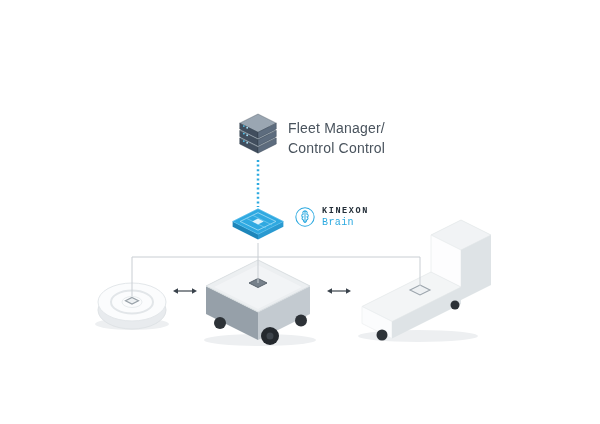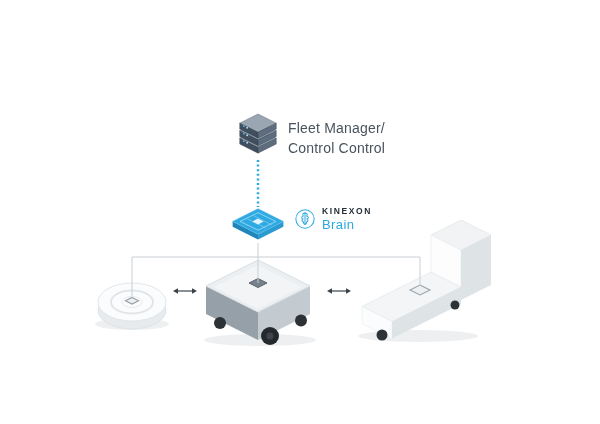--- a/index.html
+++ b/index.html
@@ -7,26 +7,26 @@
   .canvas{
     position:relative;width:600px;height:424px;background:#ffffff;overflow:hidden;
   }
   .abs{position:absolute;}
   .fleet-label{
     font-size:14px;line-height:1.45;color:#49535D;letter-spacing:.2px;
   }
   .logo{
     display:flex;align-items:center;gap:6px;
   }
-  .logo-text{display:flex;flex-direction:column;justify-content:flex-end;}
+  .logo-text{display:flex;flex-direction:column;justify-content:flex-end;font-family:Liberation Mono, monospace;}
   .logo-brand{
     font-size:8.5px;font-weight:700;letter-spacing:1.6px;color:#232E38;
   }
   .logo-product{
-    font-size:13px;color:#2BA9E0;letter-spacing:.4px;margin-top:1px;
+    font-size:10px;color:#2BA9E0;letter-spacing:.4px;margin-top:1px;
   }
   svg{display:block;}
 </style>
 </head>
 <body>
 
 <div class="canvas">
 
   <div class="abs" style="left:92px;top:272px;">
     <svg width="80" height="60" viewBox="0 0 80 60">

